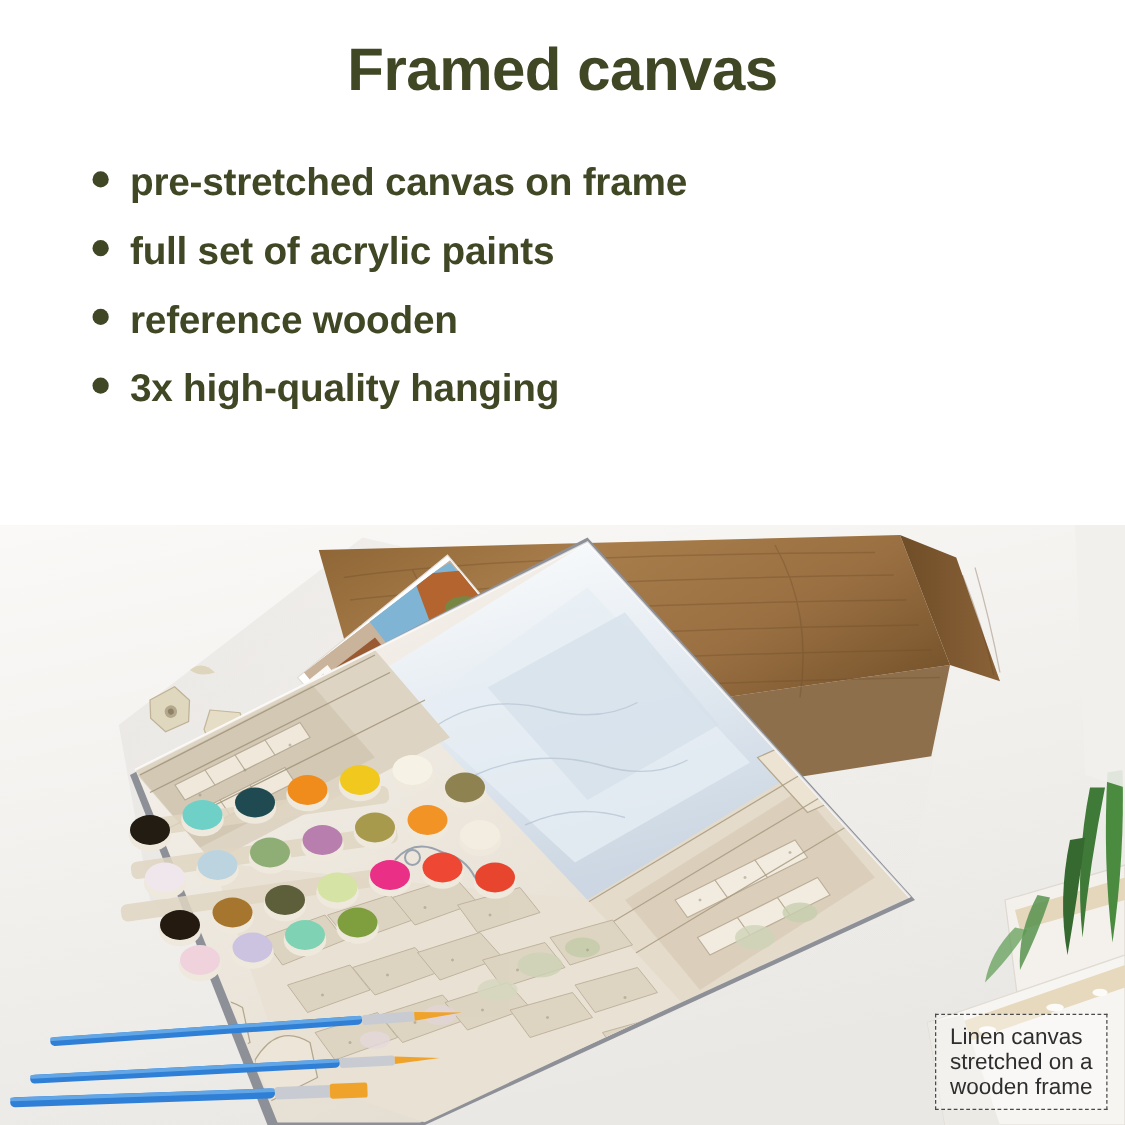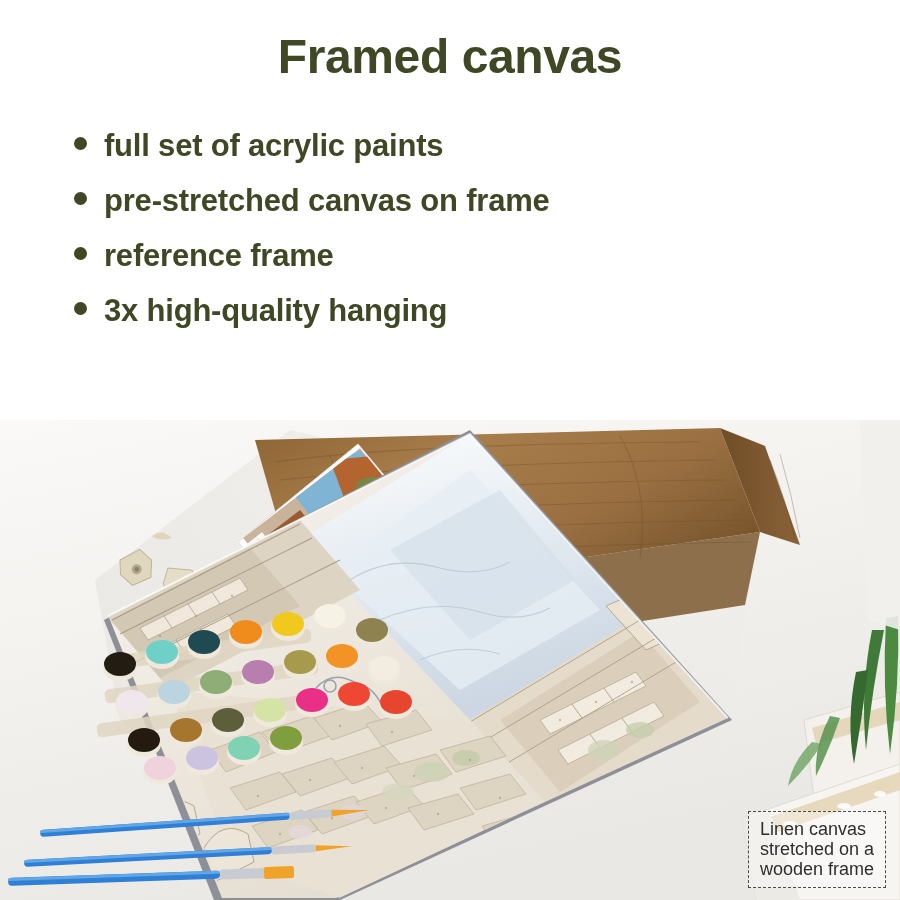--- a/index.html
+++ b/index.html
@@ -59,31 +59,31 @@
 <div class="page">
 
   <div class="text-panel">
 
     <div class="title">Framed canvas</div>
 
     <ul class="feature-list">
 
       <li class="feature-item">
         <span class="feature-bullet"></span>
+        <span class="feature-label">pre-stretched canvas on frame</span>
+      </li>
+
+      <li class="feature-item">
+        <span class="feature-bullet"></span>
         <span class="feature-label">full set of acrylic paints</span>
       </li>
 
       <li class="feature-item">
         <span class="feature-bullet"></span>
-        <span class="feature-label">pre-stretched canvas on frame</span>
-      </li>
-
-      <li class="feature-item">
-        <span class="feature-bullet"></span>
-        <span class="feature-label">reference frame</span>
+        <span class="feature-label">reference wooden</span>
       </li>
 
       <li class="feature-item">
         <span class="feature-bullet"></span>
         <span class="feature-label">3x high-quality hanging</span>
       </li>
 
 
     </ul>
   </div>

